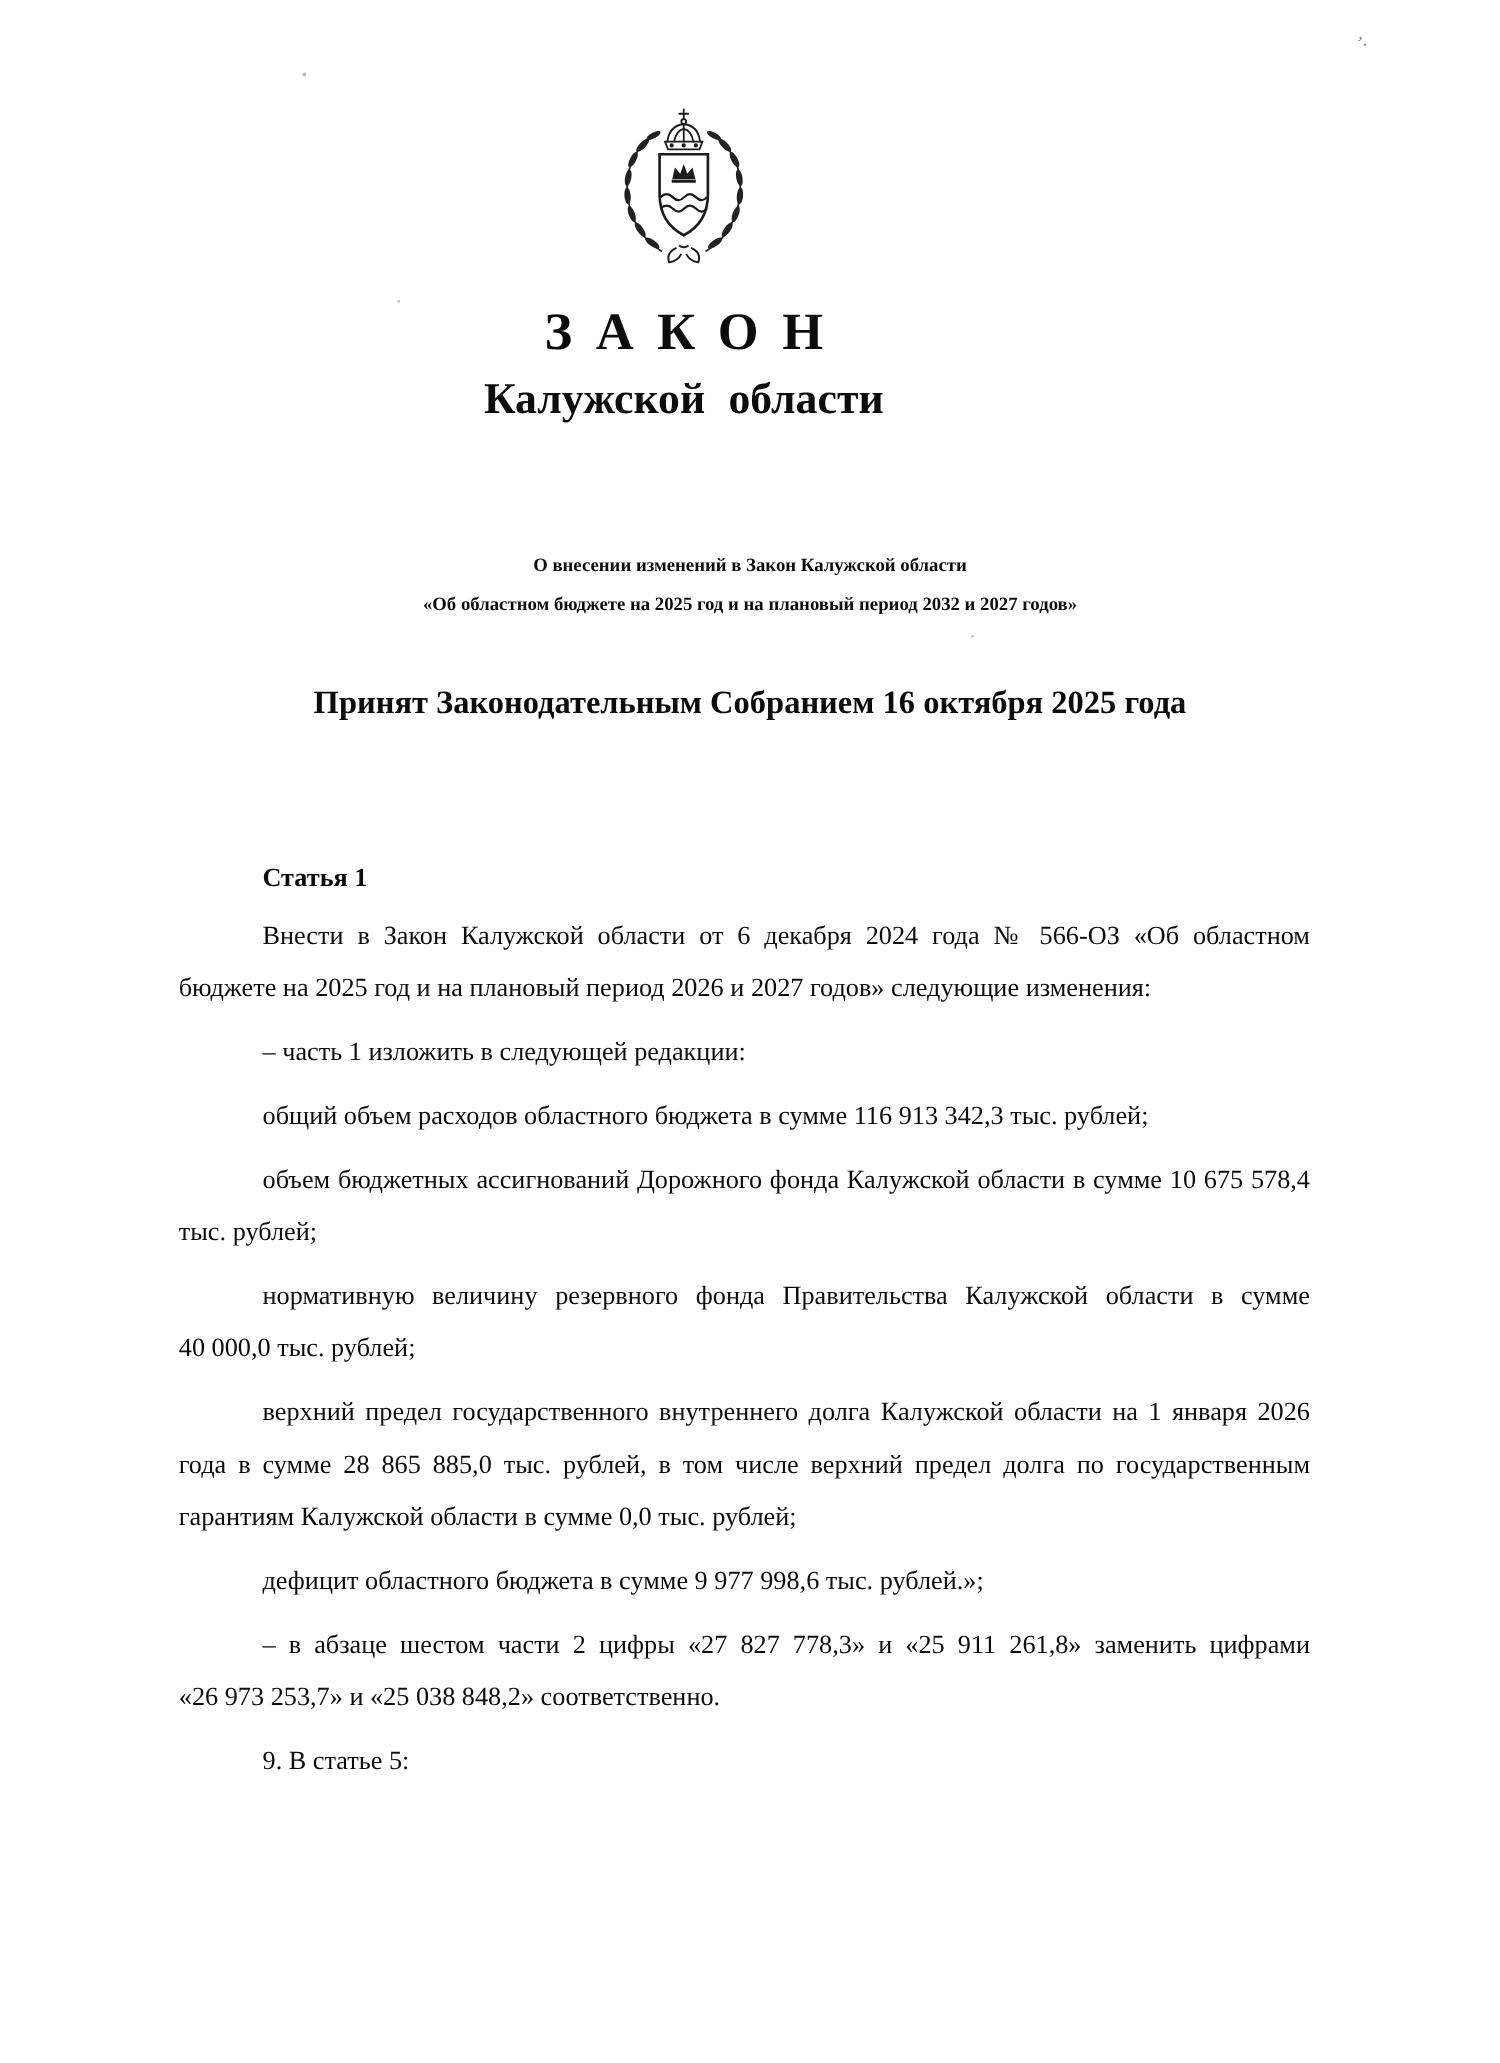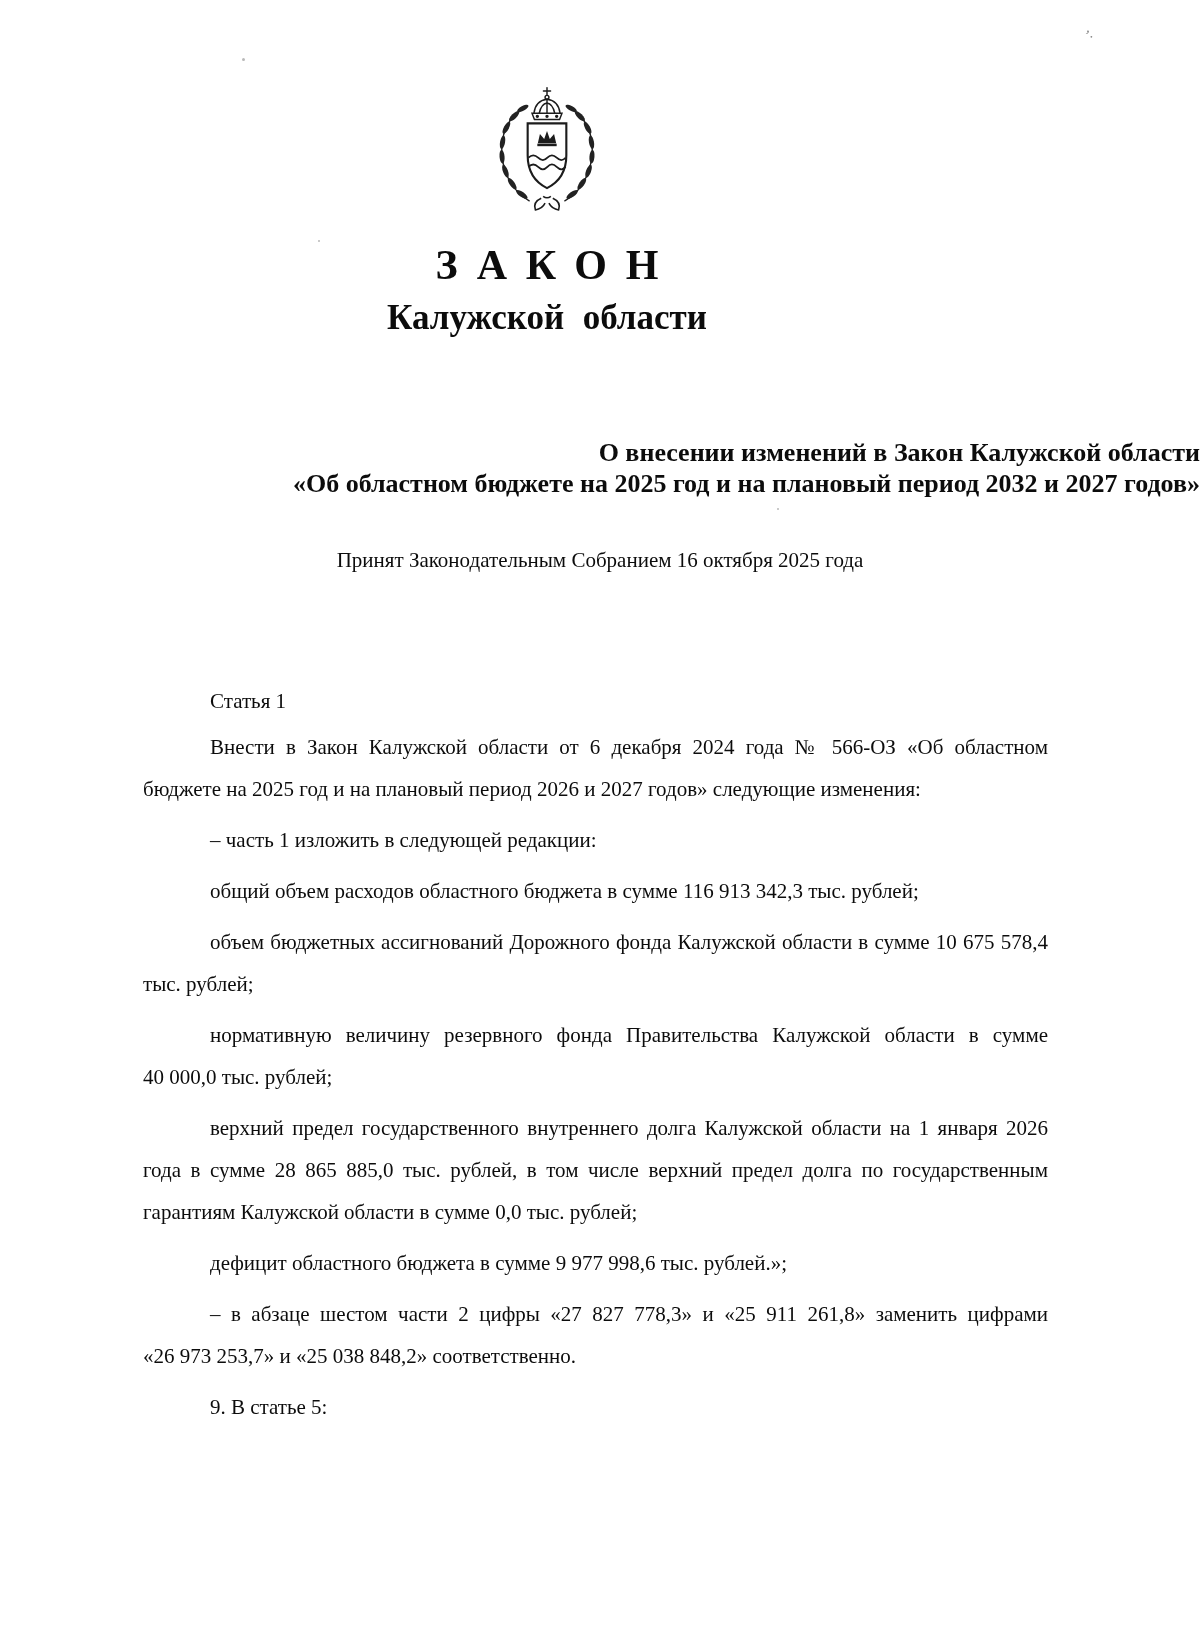--- a/index.html
+++ b/index.html
@@ -33,38 +33,39 @@
   .region {
     margin-top: 14px;
     font-size: 35px;
     font-weight: 700;
     line-height: 1;
     word-spacing: 0.28em;
   }
 
   .doc-title {
     margin-top: 102px;
-    text-align: right;
-    font-size: 26px;
+    text-align: center;
+    font-size: 15px;
     font-weight: 700;
     line-height: 31px;
   }
   .adopted {
     margin-top: 46px;
     text-align: center;
-    font-size: 21px;
+    font-size: 26px;
     line-height: 31px;
+    font-weight: bold;
   }
 
   .content { margin: 0 152px 0 143px; }
   .article-heading {
     margin-top: 110px;
     margin-left: 67px;
     font-size: 21px;
-    font-weight: 400;
+    font-weight: 700;
     line-height: 31px;
   }
   .content p {
     margin-top: 9px;
     font-size: 21px;
     line-height: 42px;
     text-align: justify;
     text-indent: 67px;
     hyphens: none;
   }

